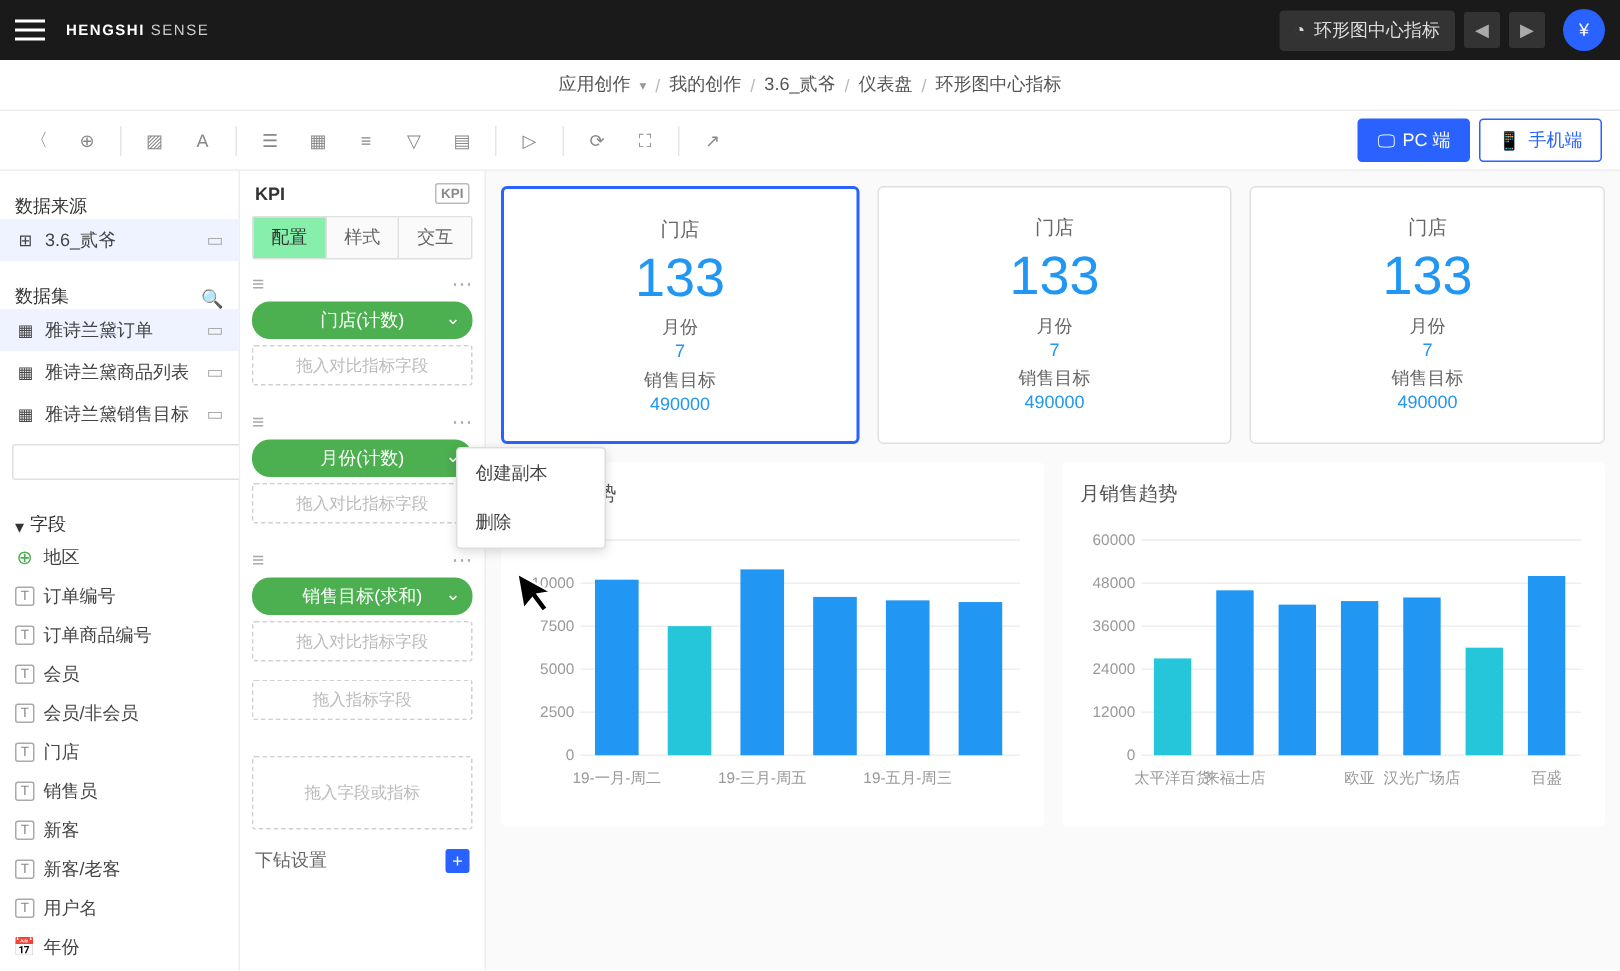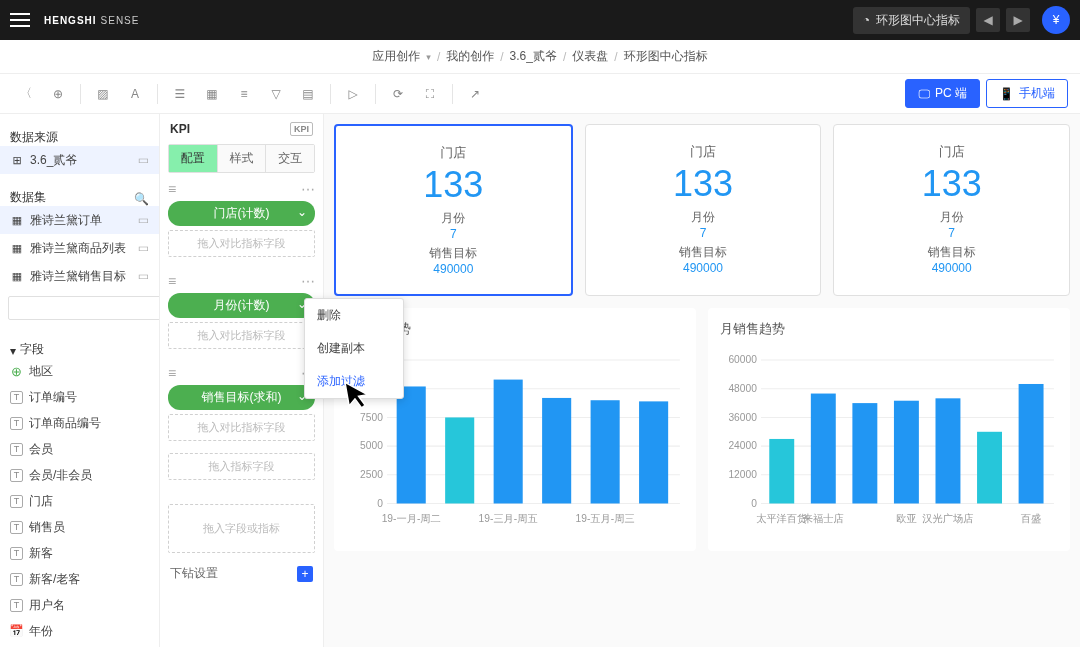--- a/index.html
+++ b/index.html
@@ -357,21 +357,20 @@
             <text class="axis-text" x="222.57142857142856" y="164" text-anchor="middle">汉光广场店</text>
             <text class="axis-text" x="303.7142857142857" y="164" text-anchor="middle">百盛</text>
           </svg>
     </div>
       </div>
   </div>
 
 </div>
 
 <div class="context-menu">
+  <div class="cm-item">创建副本</div>
   <div class="cm-item">删除</div>
-  <div class="cm-item">创建副本</div>
-  <div class="cm-item link">添加过滤</div>
 </div>
 <div class="cursor">
   <svg width="28" height="34" viewBox="0 0 28 34">
       <path d="M2 2 L2 26 L9 20 L14 30 L18 28 L13 18 L22 18 Z" fill="#000" stroke="#fff" stroke-width="1.5"></path>
     </svg>
 </div>
 
 </body></html>

